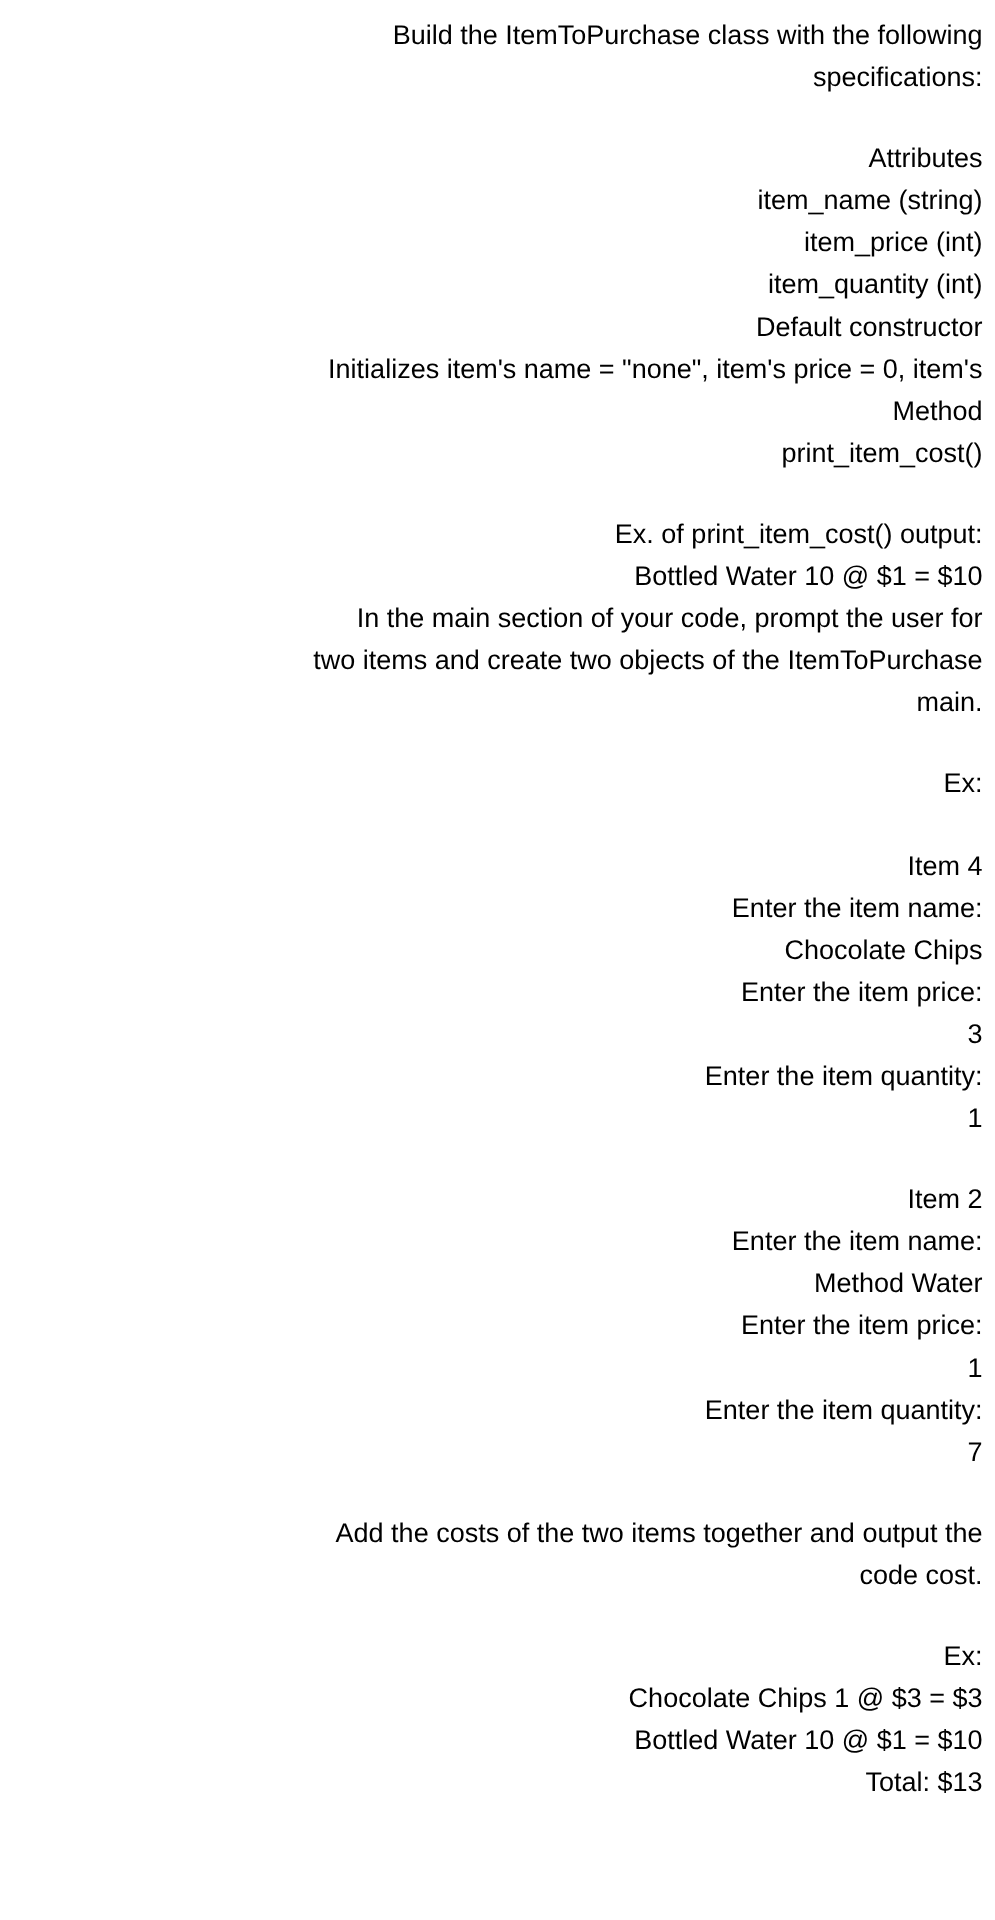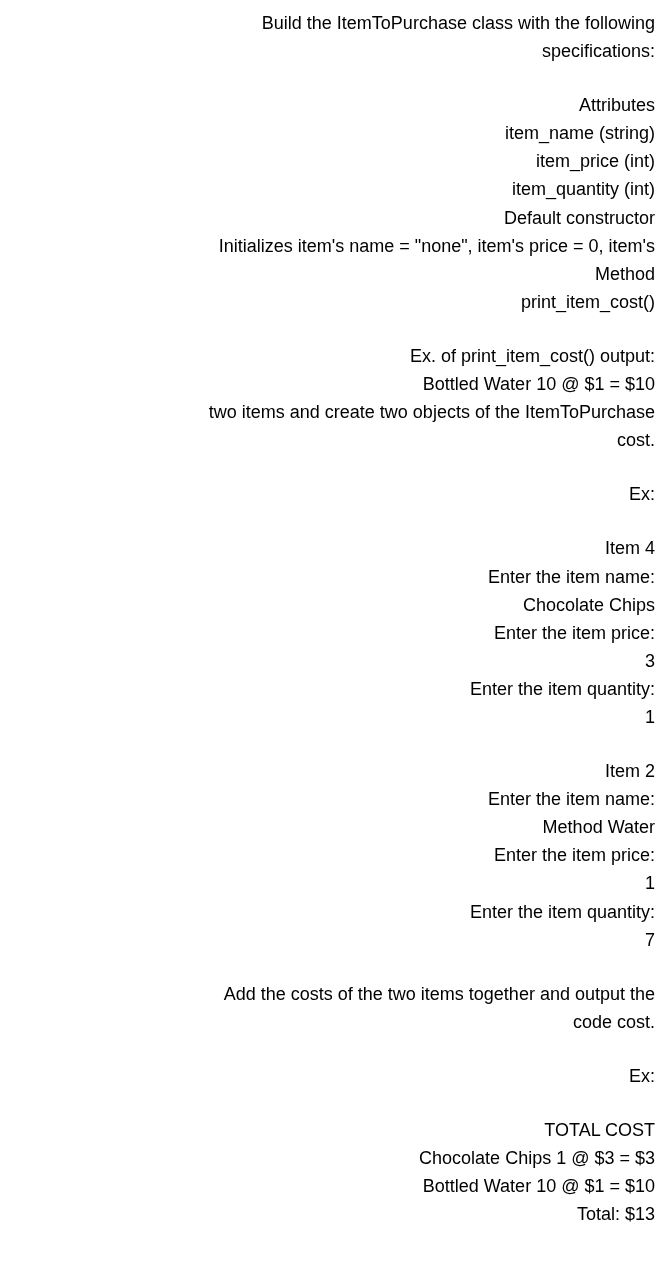--- a/index.html
+++ b/index.html
@@ -40,22 +40,23 @@
   <p>item_name (string)</p>
   <p>item_price (int)</p>
   <p>item_quantity (int)</p>
   <p>Default constructor</p>
   <p>Initializes item's name = "none", item's price = 0, item's</p>
   <p>Method</p>
   <p>print_item_cost()</p>
 
   <p class="section-gap">Ex. of print_item_cost() output:</p>
   <p>Bottled Water 10 @ $1 = $10</p>
+  <p>In the main section of your code, prompt the user for</p>
   <p>two items and create two objects of the ItemToPurchase</p>
-  <p>cost.</p>
+  <p>main.</p>
 
   <p class="section-gap">Ex:</p>
 
   <p class="section-gap">Item 4</p>
   <p>Enter the item name:</p>
   <p>Chocolate Chips</p>
   <p>Enter the item price:</p>
   <p>3</p>
   <p>Enter the item quantity:</p>
   <p>1</p>
@@ -66,18 +67,17 @@
   <p>Enter the item price:</p>
   <p>1</p>
   <p>Enter the item quantity:</p>
   <p>7</p>
 
   <p class="section-gap"> Add the costs of the two items together and output the</p>
   <p>code cost.</p>
 
   <p class="section-gap">Ex:</p>
 
-  <p class="section-gap">TOTAL COST</p>
   <p>Chocolate Chips 1 @ $3 = $3</p>
   <p>Bottled Water 10 @ $1 = $10</p>
   <p>Total: $13</p>
 
 </div>
 
 </body></html>

